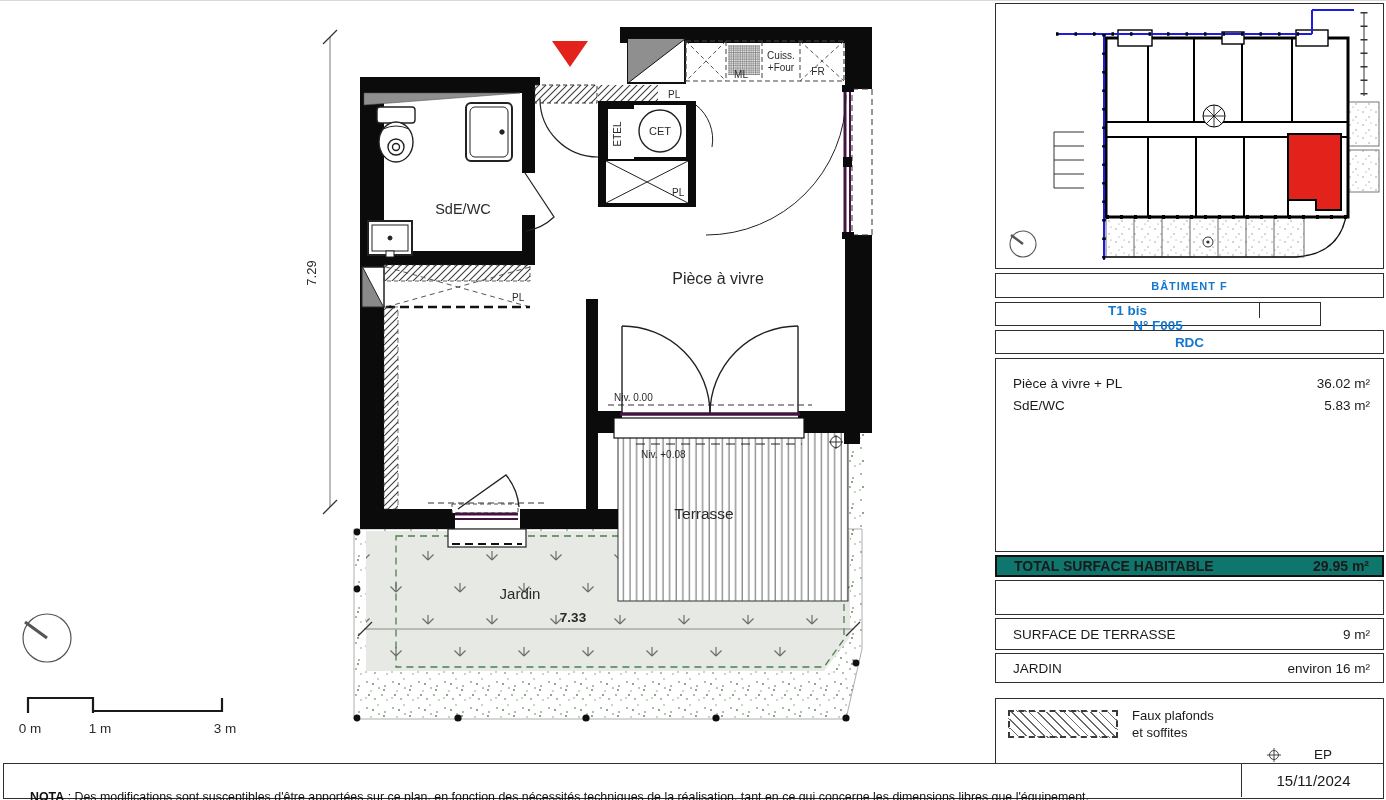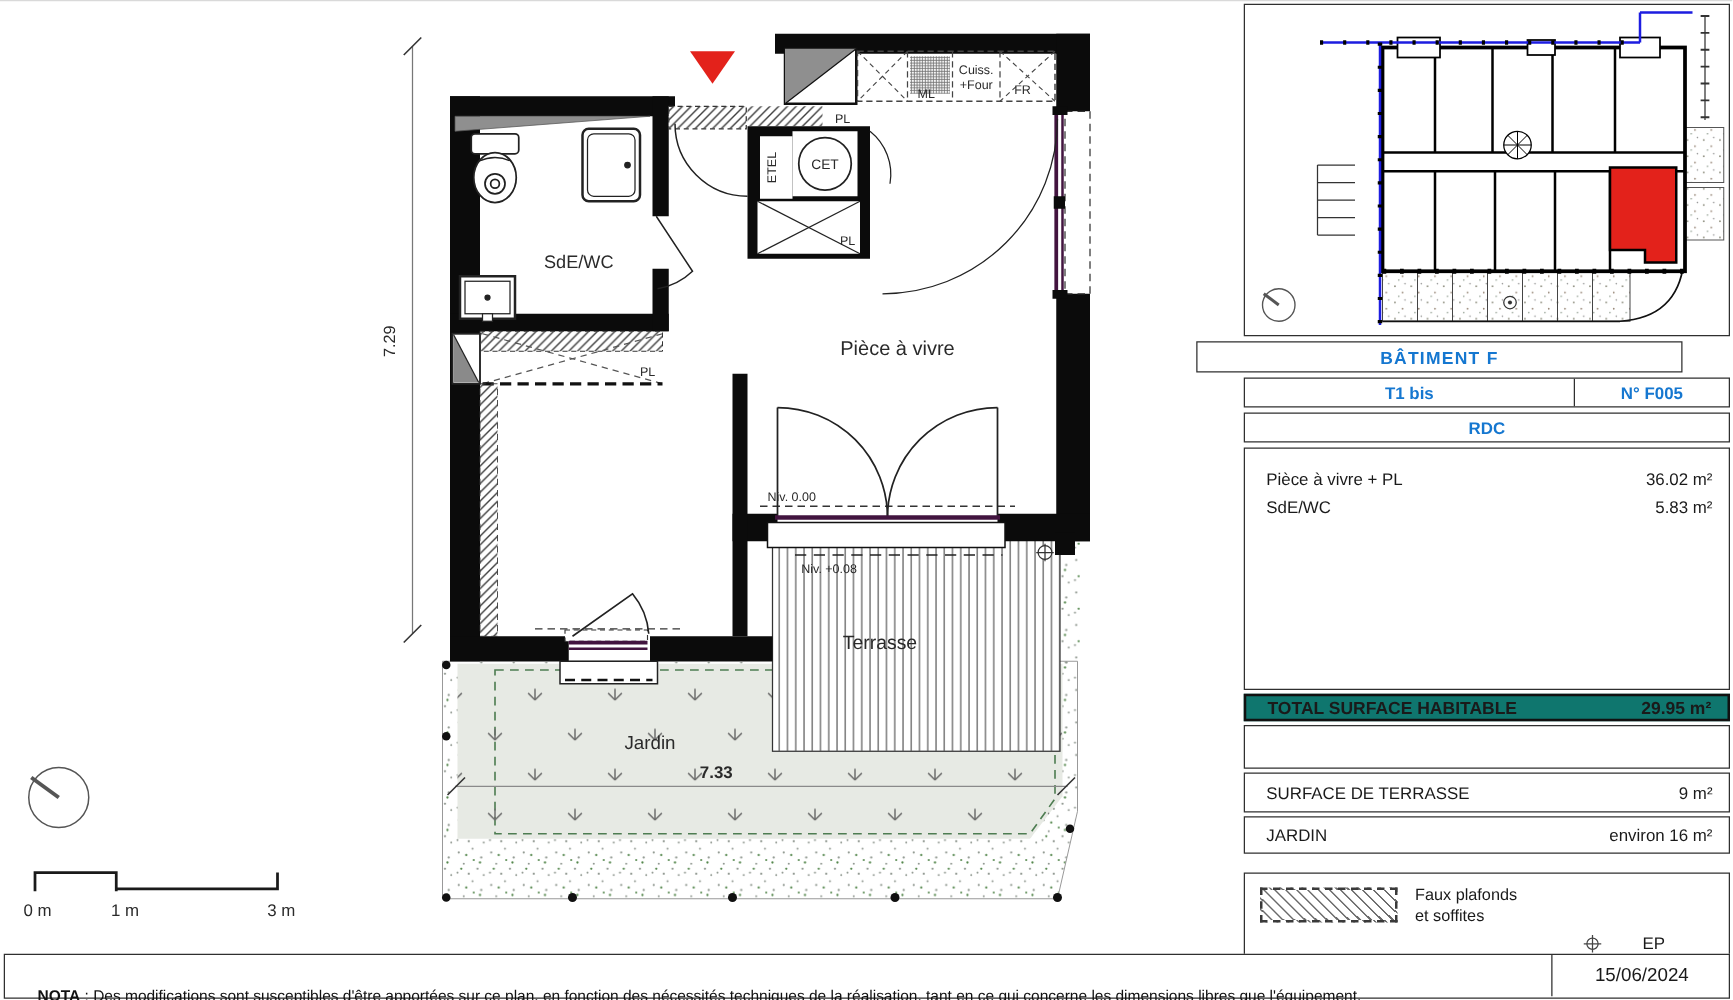--- a/index.html
+++ b/index.html
@@ -314,25 +314,25 @@
         <line x1="27" y1="240" x2="15" y2="231" stroke="#555" stroke-width="2.4"></line>
       </g>
       <g>
         <circle cx="212" cy="238" r="5" fill="none" stroke="#333" stroke-width="1"></circle>
         <circle cx="212" cy="238" r="1.6" fill="#333"></circle>
       </g>
       <path d="M110,213 H352" stroke="#000" stroke-width="4" stroke-dasharray="3 11"></path>
     </svg>
   </div>
 
-  <div class="abs panelbox center bluetxt" style="left:957px;top:272px;width:389px;height:25px;font-size:14px;letter-spacing:1px;text-align:right;">
+  <div class="abs panelbox center bluetxt" style="left:995px;top:272px;width:389px;height:25px;font-size:11px;letter-spacing:1px;text-align:right;">
     <span>BÂTIMENT F</span>
   </div>
 
-  <div class="abs panelbox" style="left:995px;top:301px;width:389px;height:24px;display:flex;">
+  <div class="abs panelbox" style="left:995px;top:301px;width:326px;height:24px;display:flex;flex-direction:column;">
     <div class="center bluetxt" style="width:263px;border-right:1.5px solid #2f2f2f;font-size:13.5px;">
       <span>T1 bis</span>
     </div>
     <div class="center bluetxt" style="flex:1;font-size:13.5px;">
       <span>N° F005</span>
     </div>
   </div>
 
   <div class="abs panelbox center bluetxt" style="left:995px;top:329px;width:389px;height:24px;font-size:13.5px;">
     <span>RDC</span>
@@ -378,17 +378,17 @@
       <line x1="8" y1="1" x2="8" y2="15" stroke="#444" stroke-width="1"></line>
     </svg>
     <span class="abs" style="left:318px;top:48px;font-size:13.5px;">EP</span>
   </div>
 
   <div class="abs panelbox" style="left:3px;top:762px;width:1381px;height:36px;">
     <div class="abs nota" style="left:26px;top:2px;width:1190px;">
       <div><b>NOTA</b><span> : Des modifications sont susceptibles d'être apportées sur ce plan, en fonction des nécessités techniques de la réalisation, tant en ce qui concerne les dimensions libres que l'équipement.</span></div>
     </div>
     <div class="abs center" style="left:1237px;top:0;width:144px;height:33px;border-left:1.5px solid #2f2f2f;font-size:15px;">
-      <span>15/06/2024</span>
+      <span>15/11/2024</span>
     </div>
   </div>
 
 </div>
 
 </body></html>

